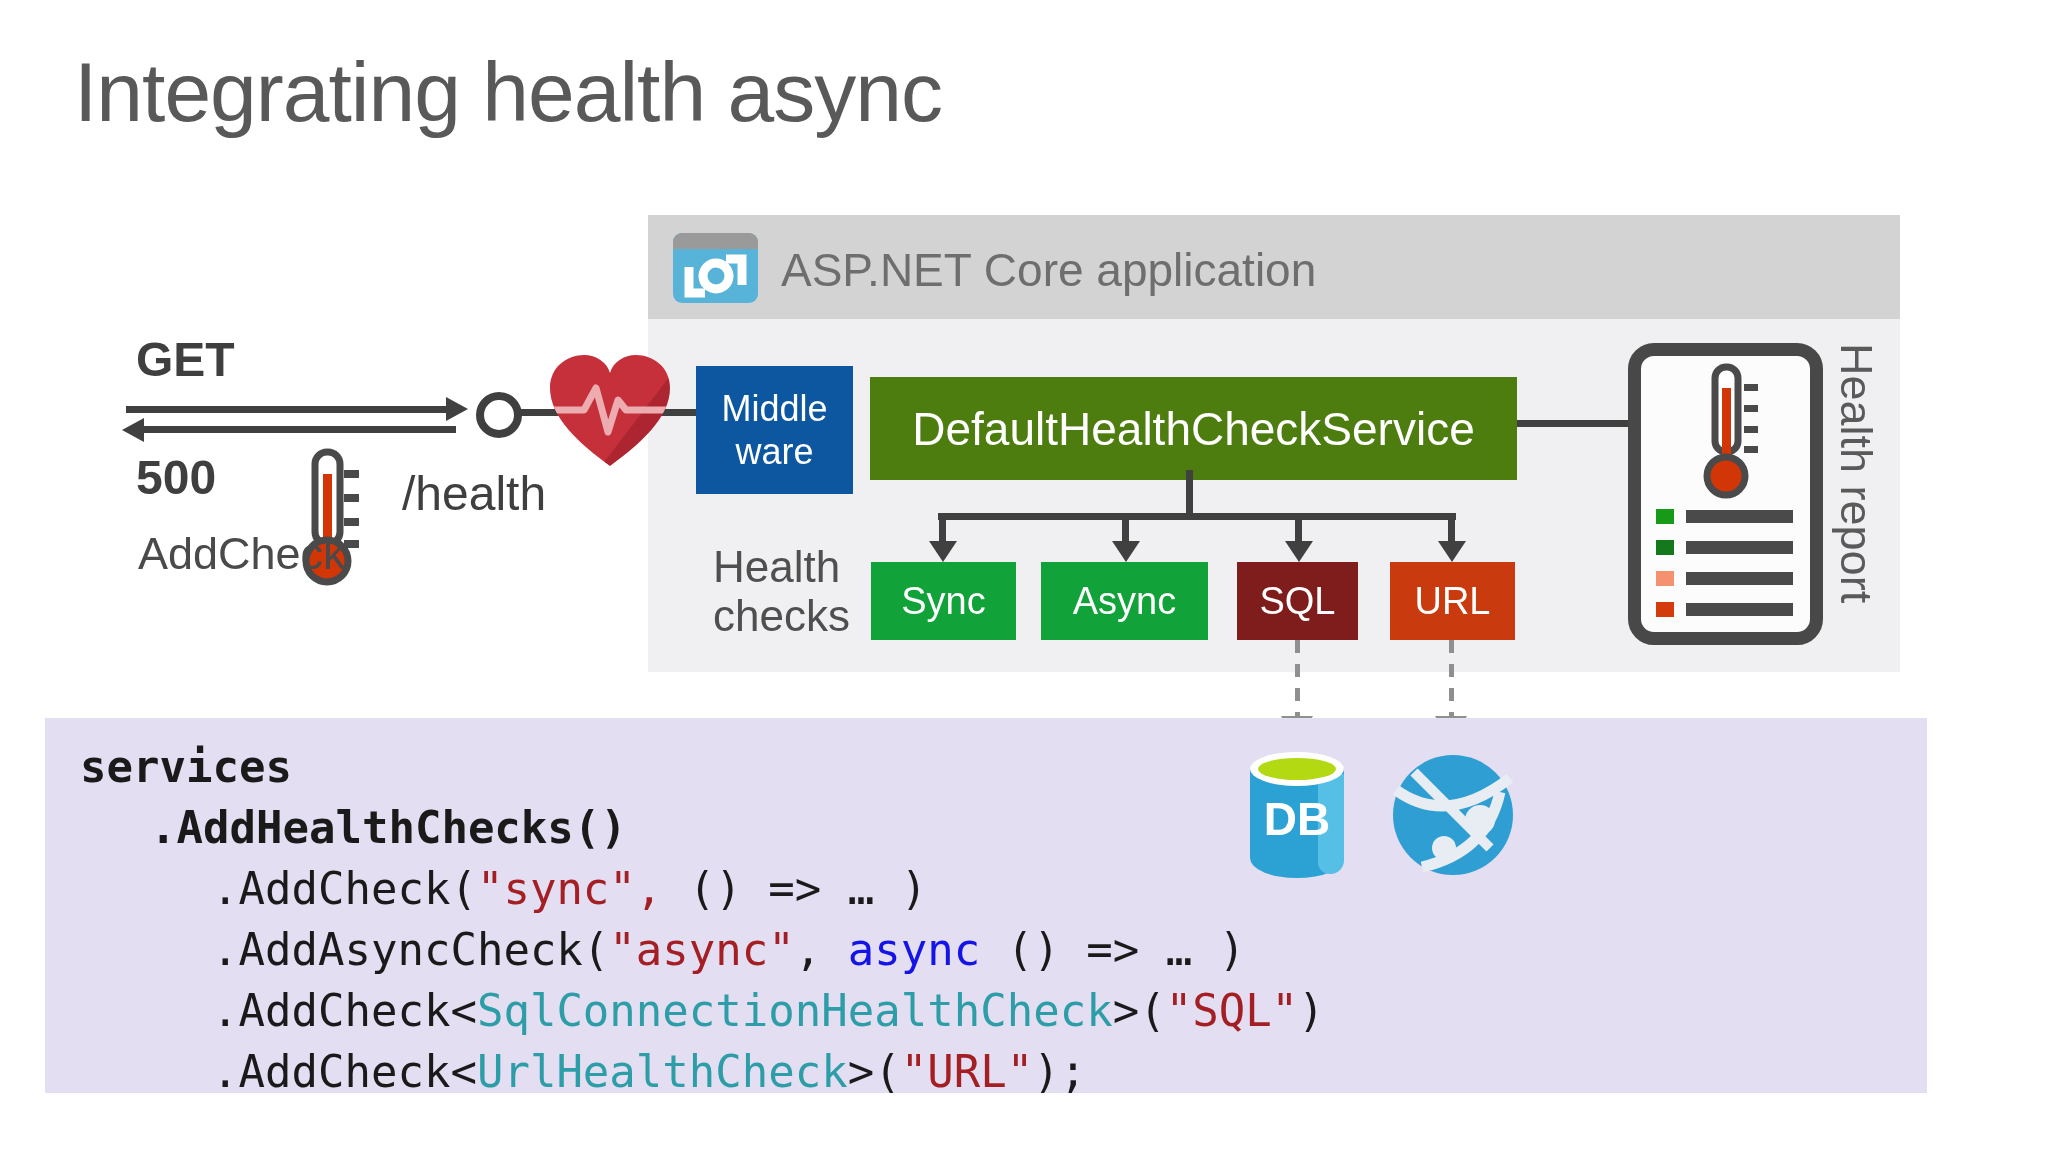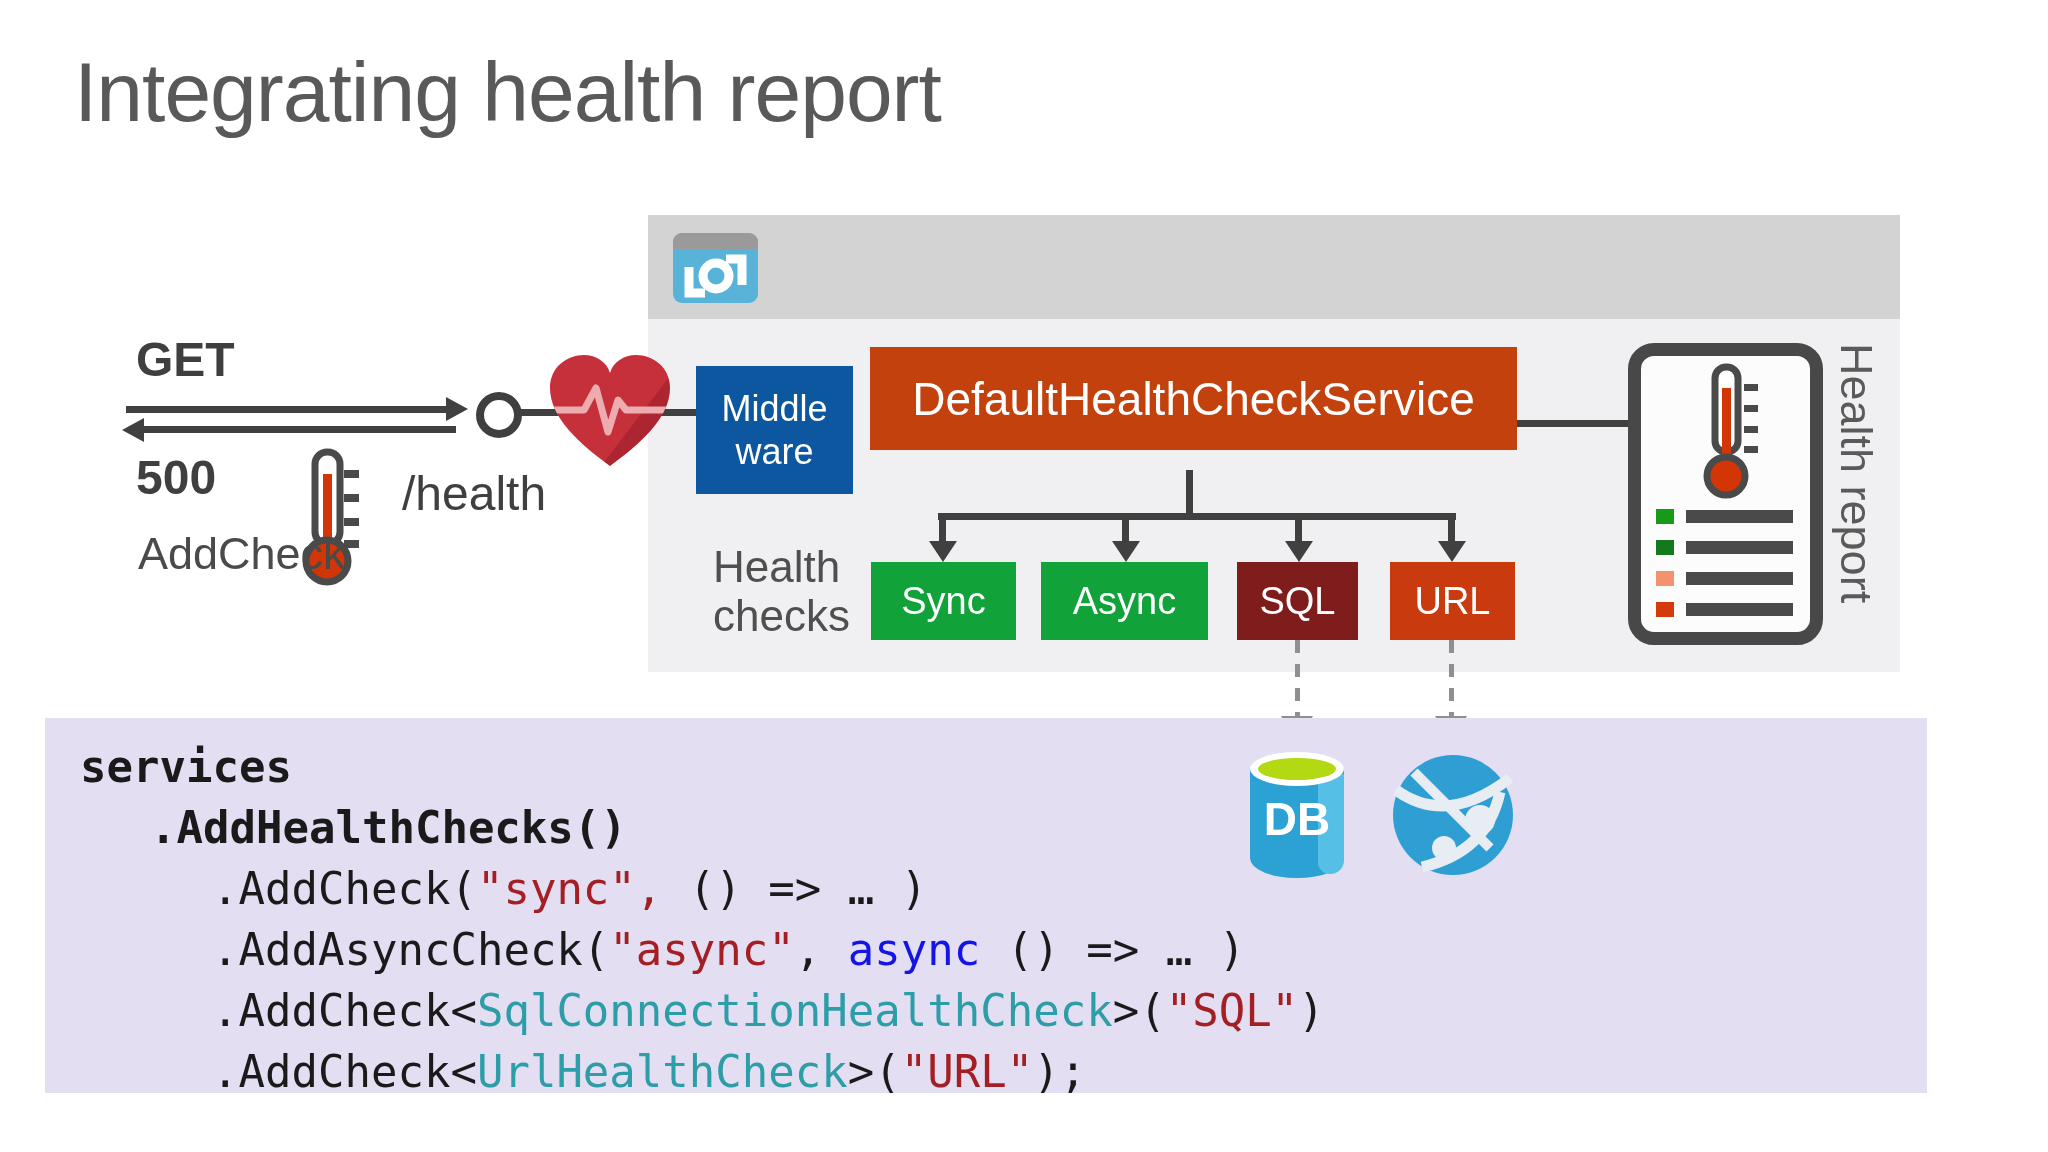--- a/index.html
+++ b/index.html
@@ -29,21 +29,21 @@
   .arrow-shaft-left{left:142px;top:426px;width:314px;}
   .head-right{left:446px;top:397px;width:0;height:0;border-left:22px solid #404040;border-top:12px solid transparent;border-bottom:12px solid transparent;}
   .head-left{left:122px;top:418px;width:0;height:0;border-right:22px solid #404040;border-top:12px solid transparent;border-bottom:12px solid transparent;}
   .conn-circle{left:476px;top:392px;width:30px;height:30px;border:8px solid #3f3f3f;border-radius:50%;background:#fff;z-index:2;}
   .line-to-mw{left:518px;top:409px;width:178px;z-index:1;}
   .heart{left:540px;top:348px;z-index:3;}
   .thermo-left{left:296px;top:448px;}
 
   
   .mw-box{left:696px;top:366px;width:157px;height:128px;background:#0d57a1;color:#fff;display:flex;flex-direction:column;justify-content:center;text-align:center;font-size:36px;line-height:43px;font-weight:300;}
-  .svc-box{left:870px;top:347px;width:647px;height:103px;background:#c2410c;color:#fff;display:flex;align-items:center;justify-content:center;font-size:46px;font-weight:300;}
+  .svc-box{left:870px;top:377px;width:647px;height:103px;background:#4d7c0f;color:#fff;display:flex;align-items:center;justify-content:center;font-size:46px;font-weight:300;}
   .line-to-report{left:1517px;top:420px;width:113px;}
 
   
   .tree-stub{left:1186px;top:470px;width:7px;height:47px;background:#404040;}
   .tree-hline{left:938px;top:513px;width:518px;}
   .drop{top:520px;width:7px;height:27px;background:#404040;}
   .drop-head{top:541px;width:0;height:0;border-left:14px solid transparent;border-right:14px solid transparent;border-top:21px solid #404040;}
 
   
   .check-box{top:562px;height:78px;color:#fff;display:flex;align-items:center;justify-content:center;font-size:38px;font-weight:400;}
@@ -75,32 +75,33 @@
   .code-line.bold{font-weight:bold;}
   .indent-0{padding-left:0;}
   .indent-1{padding-left:70px;}
   .indent-2{padding-left:132px;}
 </style>
 </head>
 <body>
 
 <div class="stage">
 
-  <div class="abs title">Integrating health report</div>
+  <div class="abs title">Integrating health async</div>
 
   <div class="abs panel-body"></div>
   <div class="abs panel-header"></div>
   <div class="abs logo">
     <div class="logo-top"></div>
     <svg width="85" height="54" viewBox="0 0 85 54">
       <circle cx="43" cy="27" r="13" fill="none" stroke="#ffffff" stroke-width="9"></circle>
       <path d="M32,44 H16 V18" fill="none" stroke="#ffffff" stroke-width="9"></path>
       <path d="M53,10 H69 V36" fill="none" stroke="#ffffff" stroke-width="9"></path>
     </svg>
   </div>
+  <div class="abs app-header-label">ASP.NET Core application</div>
 
   <div class="abs lbl get-label">GET</div>
   <div class="abs shaft arrow-shaft-right"></div>
   <div class="abs head-right"></div>
   <div class="abs shaft arrow-shaft-left"></div>
   <div class="abs head-left"></div>
   <div class="abs lbl status-label">500</div>
 
   <svg class="abs thermo-left" width="64" height="140" viewBox="0 0 64 140">
     <rect x="19" y="4" width="25" height="92" rx="12" fill="#ffffff" stroke="#4a4a4a" stroke-width="7"></rect>

